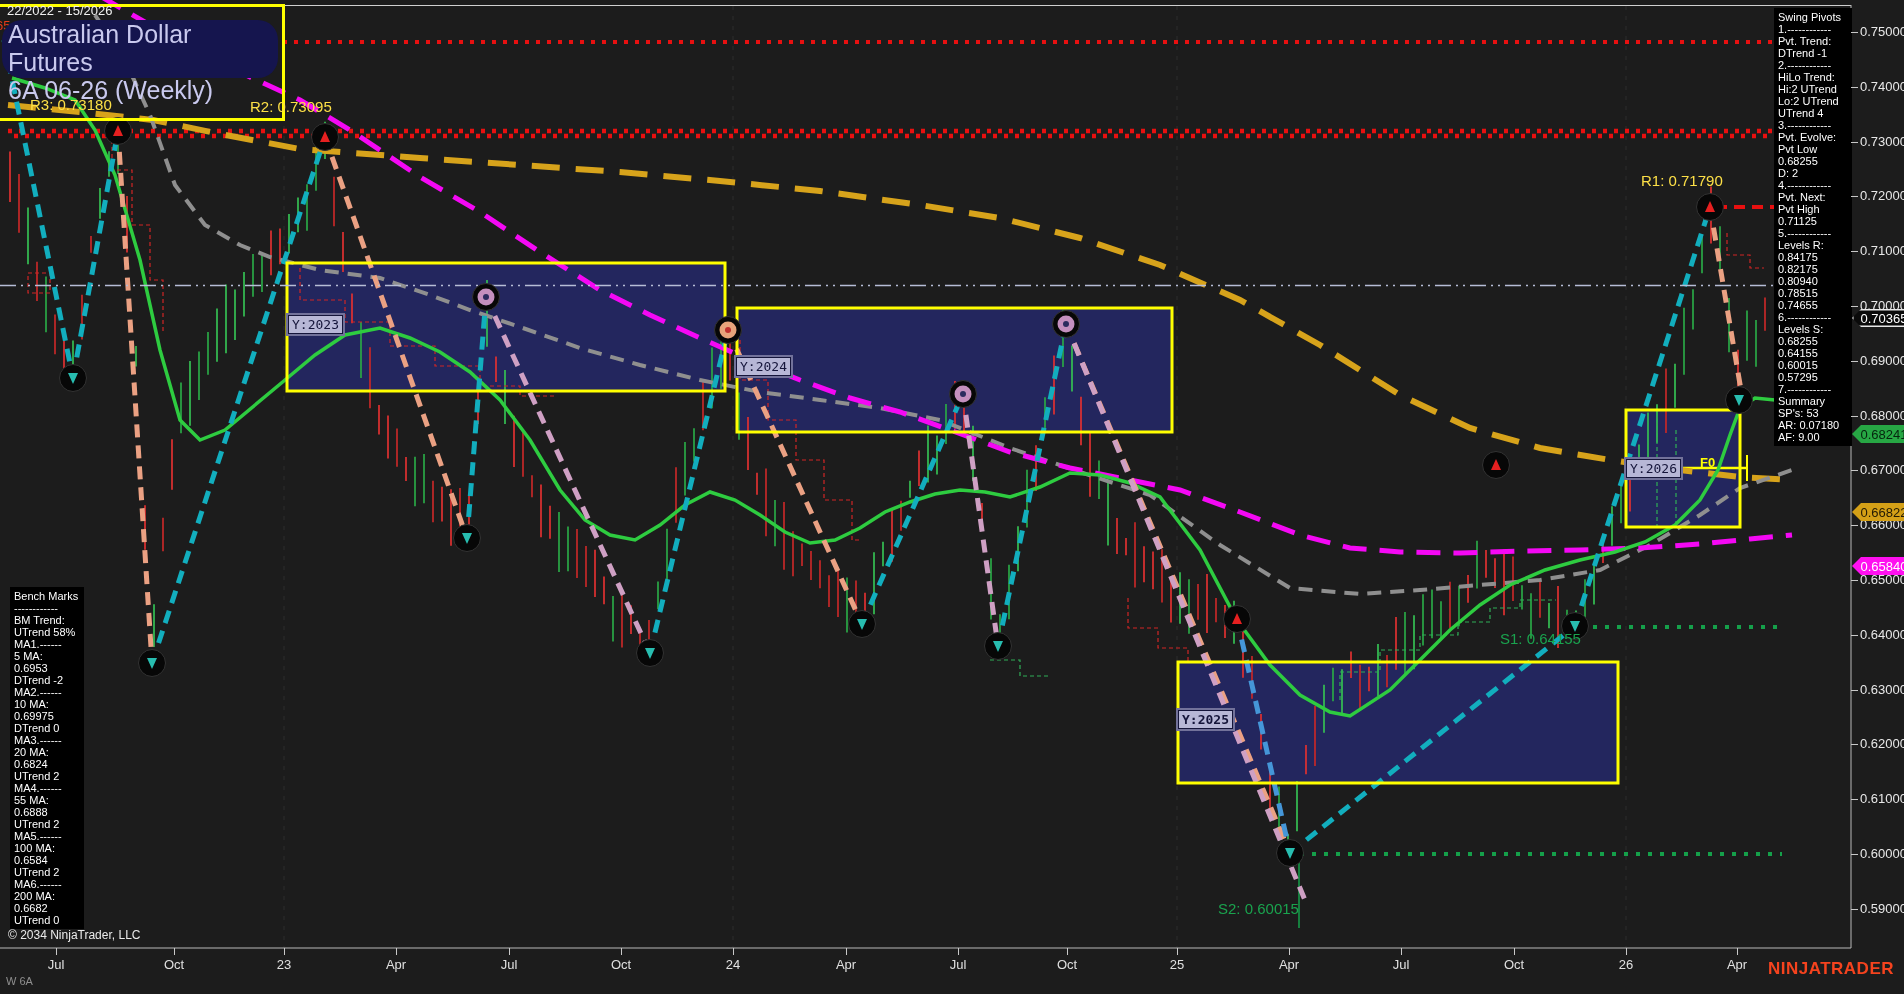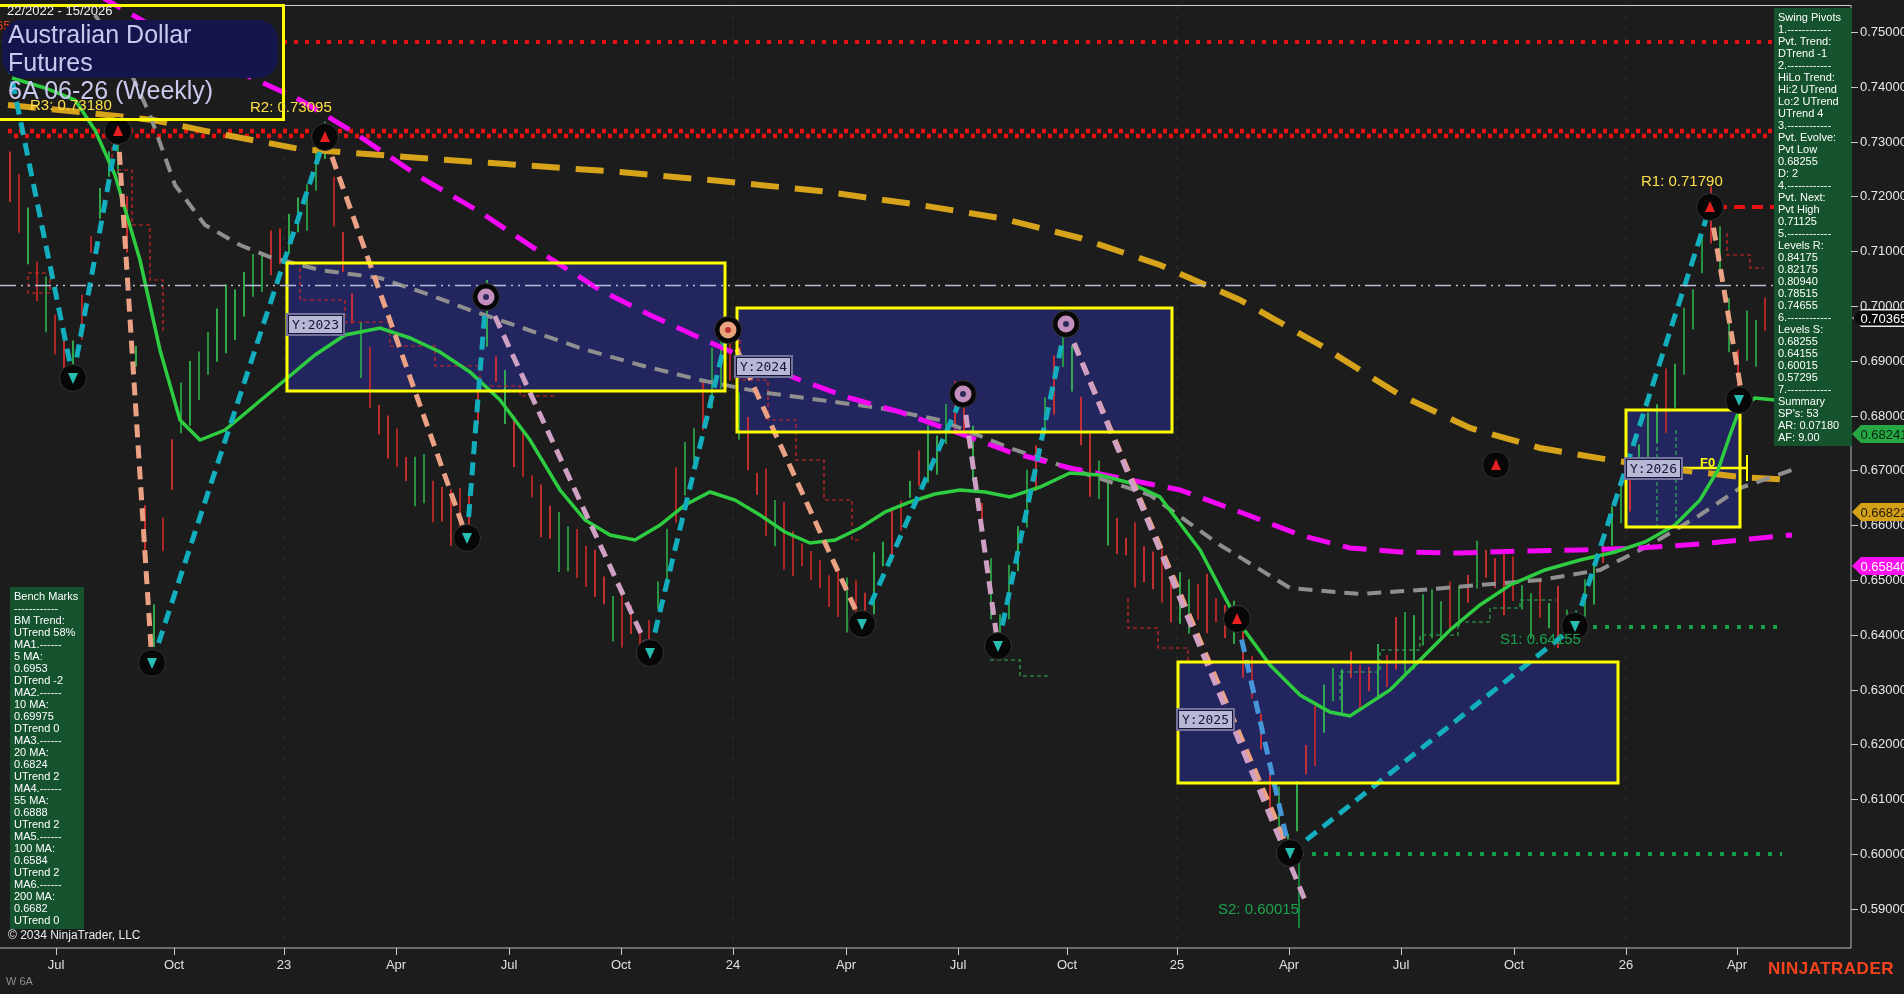--- a/index.html
+++ b/index.html
@@ -11,21 +11,21 @@
   .range-label{position:absolute;left:7px;top:3px;font-size:13px;color:#f0f0f0;z-index:4;}
   .ybox2022{position:absolute;left:-16px;top:4px;width:295px;height:111px;border:3px solid #ffff00;z-index:4;}
   .frag{position:absolute;left:-4px;top:18px;color:#e83a1a;font-size:13px;z-index:2;}
   .lvl{position:absolute;font-size:15px;z-index:5;white-space:nowrap;}
   .lvl.red{color:#fde047;}
   .lvl.green{color:#1aa34e;}
   .lvl.yellow{color:#ffff00;font-size:13px;font-weight:bold;}
   .chip{position:absolute;z-index:5;background:#b7b7d6;color:#15153a;border:1px solid #15153a;
         outline:2px solid #72729a;font-family:"DejaVu Sans Mono",monospace;font-size:13px;
         padding:0 3px;line-height:17px;white-space:pre;}
-  .panel{position:absolute;background:#14532d;color:#fff;font-size:11px;line-height:12px;
+  .panel{position:absolute;background:#000000;color:#fff;font-size:11px;line-height:12px;
          padding:3px 4px;z-index:6;white-space:pre;}
   .pline{height:12px;}
   .plabel{position:absolute;left:1860px;font-size:13px;color:#e8e8e8;z-index:6;white-space:nowrap;}
   .ptick{position:absolute;left:1851px;width:7px;height:1px;background:#c8c8c8;z-index:6;}
   .pmarker{position:absolute;left:1852px;width:64px;height:18px;z-index:7;font-size:13px;
            display:flex;align-items:center;justify-content:center;
            clip-path:polygon(0 50%,9px 0,100% 0,100% 100%,9px 100%);margin-top:32px;}
   .tlabel{position:absolute;top:957px;transform:translateX(-50%);font-size:13px;color:#e0e0e0;z-index:6;}
   .ttick{position:absolute;top:948px;width:1px;height:7px;background:#c8c8c8;z-index:6;}
   .copyright{position:absolute;left:8px;top:928px;font-size:12px;color:#eaeaea;z-index:7;}
@@ -402,21 +402,21 @@
 
   <div class="lvl red" style="left:30px;top:96px;">R3: 0.73180</div>
   <div class="lvl red" style="left:250px;top:98px;">R2: 0.73095</div>
   <div class="lvl red" style="left:1641px;top:172px;">R1: 0.71790</div>
   <div class="lvl green" style="left:1500px;top:630px;">S1: 0.64155</div>
   <div class="lvl green" style="left:1218px;top:859px;margin-top:41px;">S2: 0.60015</div>
   <div class="lvl yellow" style="left:1700px;top:455px;">F0</div>
 
   <div class="chip" style="left:288px;top:315px;text-align:right;">Y:2023</div>
   <div class="chip" style="left:736px;top:357px;">Y:2024</div>
-  <div class="chip" style="left:1178px;top:710px;">Y:2025</div>
+  <div class="chip" style="left:1178px;top:710px;font-weight:bold;">Y:2025</div>
   <div class="chip" style="left:1626px;top:459px;">Y:2026</div>
 
   <div class="panel" style="left:10px;top:587px;width:66px;"><div class="pline">Bench Marks</div><div class="pline">------------</div><div class="pline">BM Trend:</div><div class="pline">UTrend 58%</div><div class="pline">MA1.------</div><div class="pline">5 MA:</div><div class="pline">0.6953</div><div class="pline">DTrend -2</div><div class="pline">MA2.------</div><div class="pline">10 MA:</div><div class="pline">0.69975</div><div class="pline">DTrend 0</div><div class="pline">MA3.------</div><div class="pline">20 MA:</div><div class="pline">0.6824</div><div class="pline">UTrend 2</div><div class="pline">MA4.------</div><div class="pline">55 MA:</div><div class="pline">0.6888</div><div class="pline">UTrend 2</div><div class="pline">MA5.------</div><div class="pline">100 MA:</div><div class="pline">0.6584</div><div class="pline">UTrend 2</div><div class="pline">MA6.------</div><div class="pline">200 MA:</div><div class="pline">0.6682</div><div class="pline">UTrend 0</div></div>
   <div class="panel" style="left:1774px;top:8px;width:70px;"><div class="pline">Swing Pivots</div><div class="pline">1.------------</div><div class="pline">Pvt. Trend:</div><div class="pline">DTrend -1</div><div class="pline">2.------------</div><div class="pline">HiLo Trend:</div><div class="pline">Hi:2 UTrend</div><div class="pline">Lo:2 UTrend</div><div class="pline">UTrend 4</div><div class="pline">3.------------</div><div class="pline">Pvt. Evolve:</div><div class="pline">Pvt Low</div><div class="pline">0.68255</div><div class="pline">D: 2</div><div class="pline">4.------------</div><div class="pline">Pvt. Next:</div><div class="pline">Pvt High</div><div class="pline">0.71125</div><div class="pline">5.------------</div><div class="pline">Levels R:</div><div class="pline">0.84175</div><div class="pline">0.82175</div><div class="pline">0.80940</div><div class="pline">0.78515</div><div class="pline">0.74655</div><div class="pline">6.------------</div><div class="pline">Levels S:</div><div class="pline">0.68255</div><div class="pline">0.64155</div><div class="pline">0.60015</div><div class="pline">0.57295</div><div class="pline">7.------------</div><div class="pline">Summary</div><div class="pline">SP's: 53</div><div class="pline">AR: 0.07180</div><div class="pline">AF: 9.00</div></div>
 
   <div id="price-axis">
       <div class="ptick" style="top: 32px;"></div>
       <div class="plabel" style="top: 24px;">0.75000</div>
       <div class="ptick" style="top: 87px;"></div>
       <div class="plabel" style="top: 79px;">0.74000</div>

